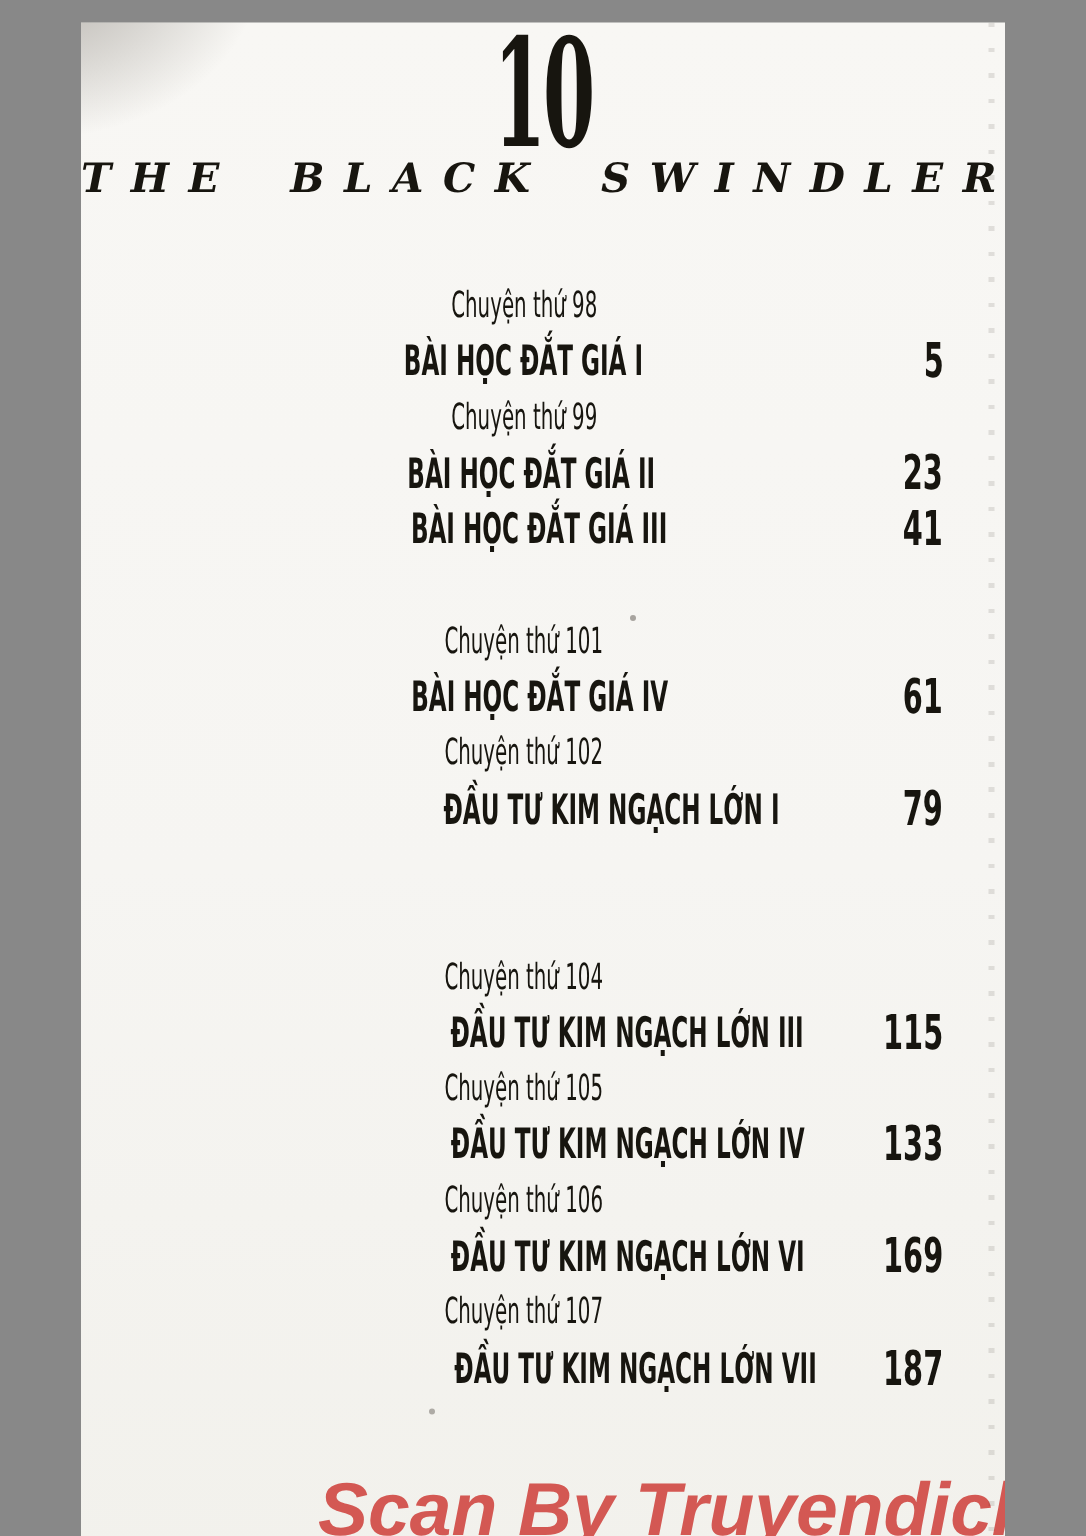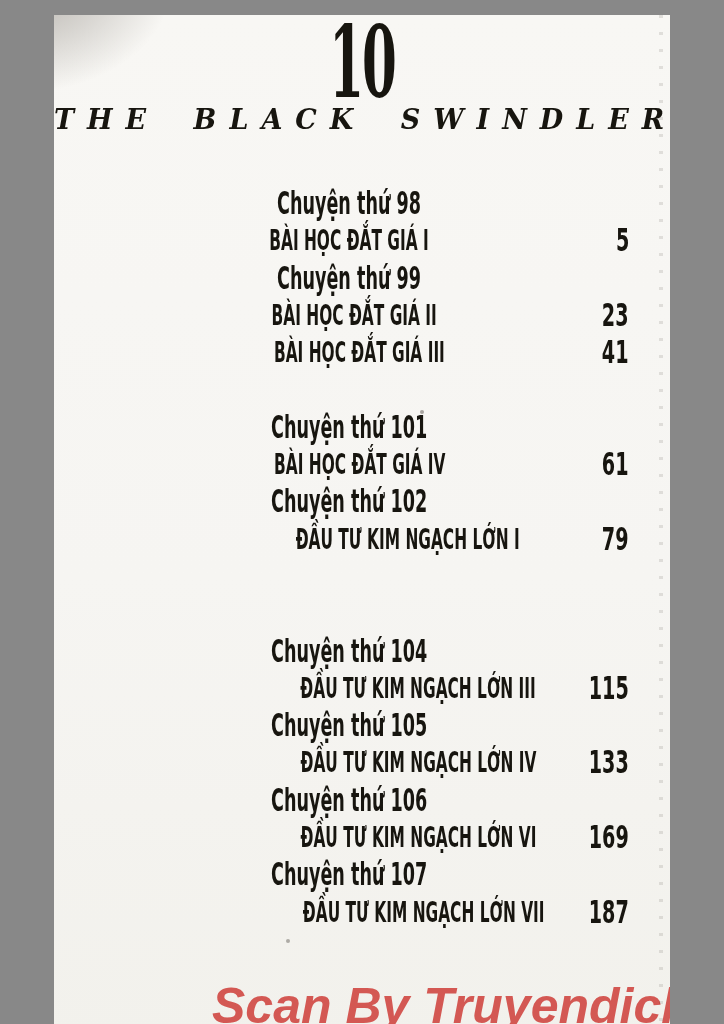--- a/index.html
+++ b/index.html
@@ -64,21 +64,21 @@
   }
 
   
   .toc {
     position:absolute; left:150px; top:170px; width:425px;
   }
   .entry { height:74.6px; }
   .chapter-line {
     width:290px; height:37.3px; line-height:37.3px;
     text-align:center;
-    font-size:32px; font-weight:bold;
+    font-size:24px; font-weight:normal;
     white-space:nowrap;
   }
   .title-row {
     position:relative;
     width:290px; height:37.3px; line-height:37.3px;
     text-align:center;
     font-size:28px; font-weight:bold;
     white-space:nowrap;
   }
   .cond {

